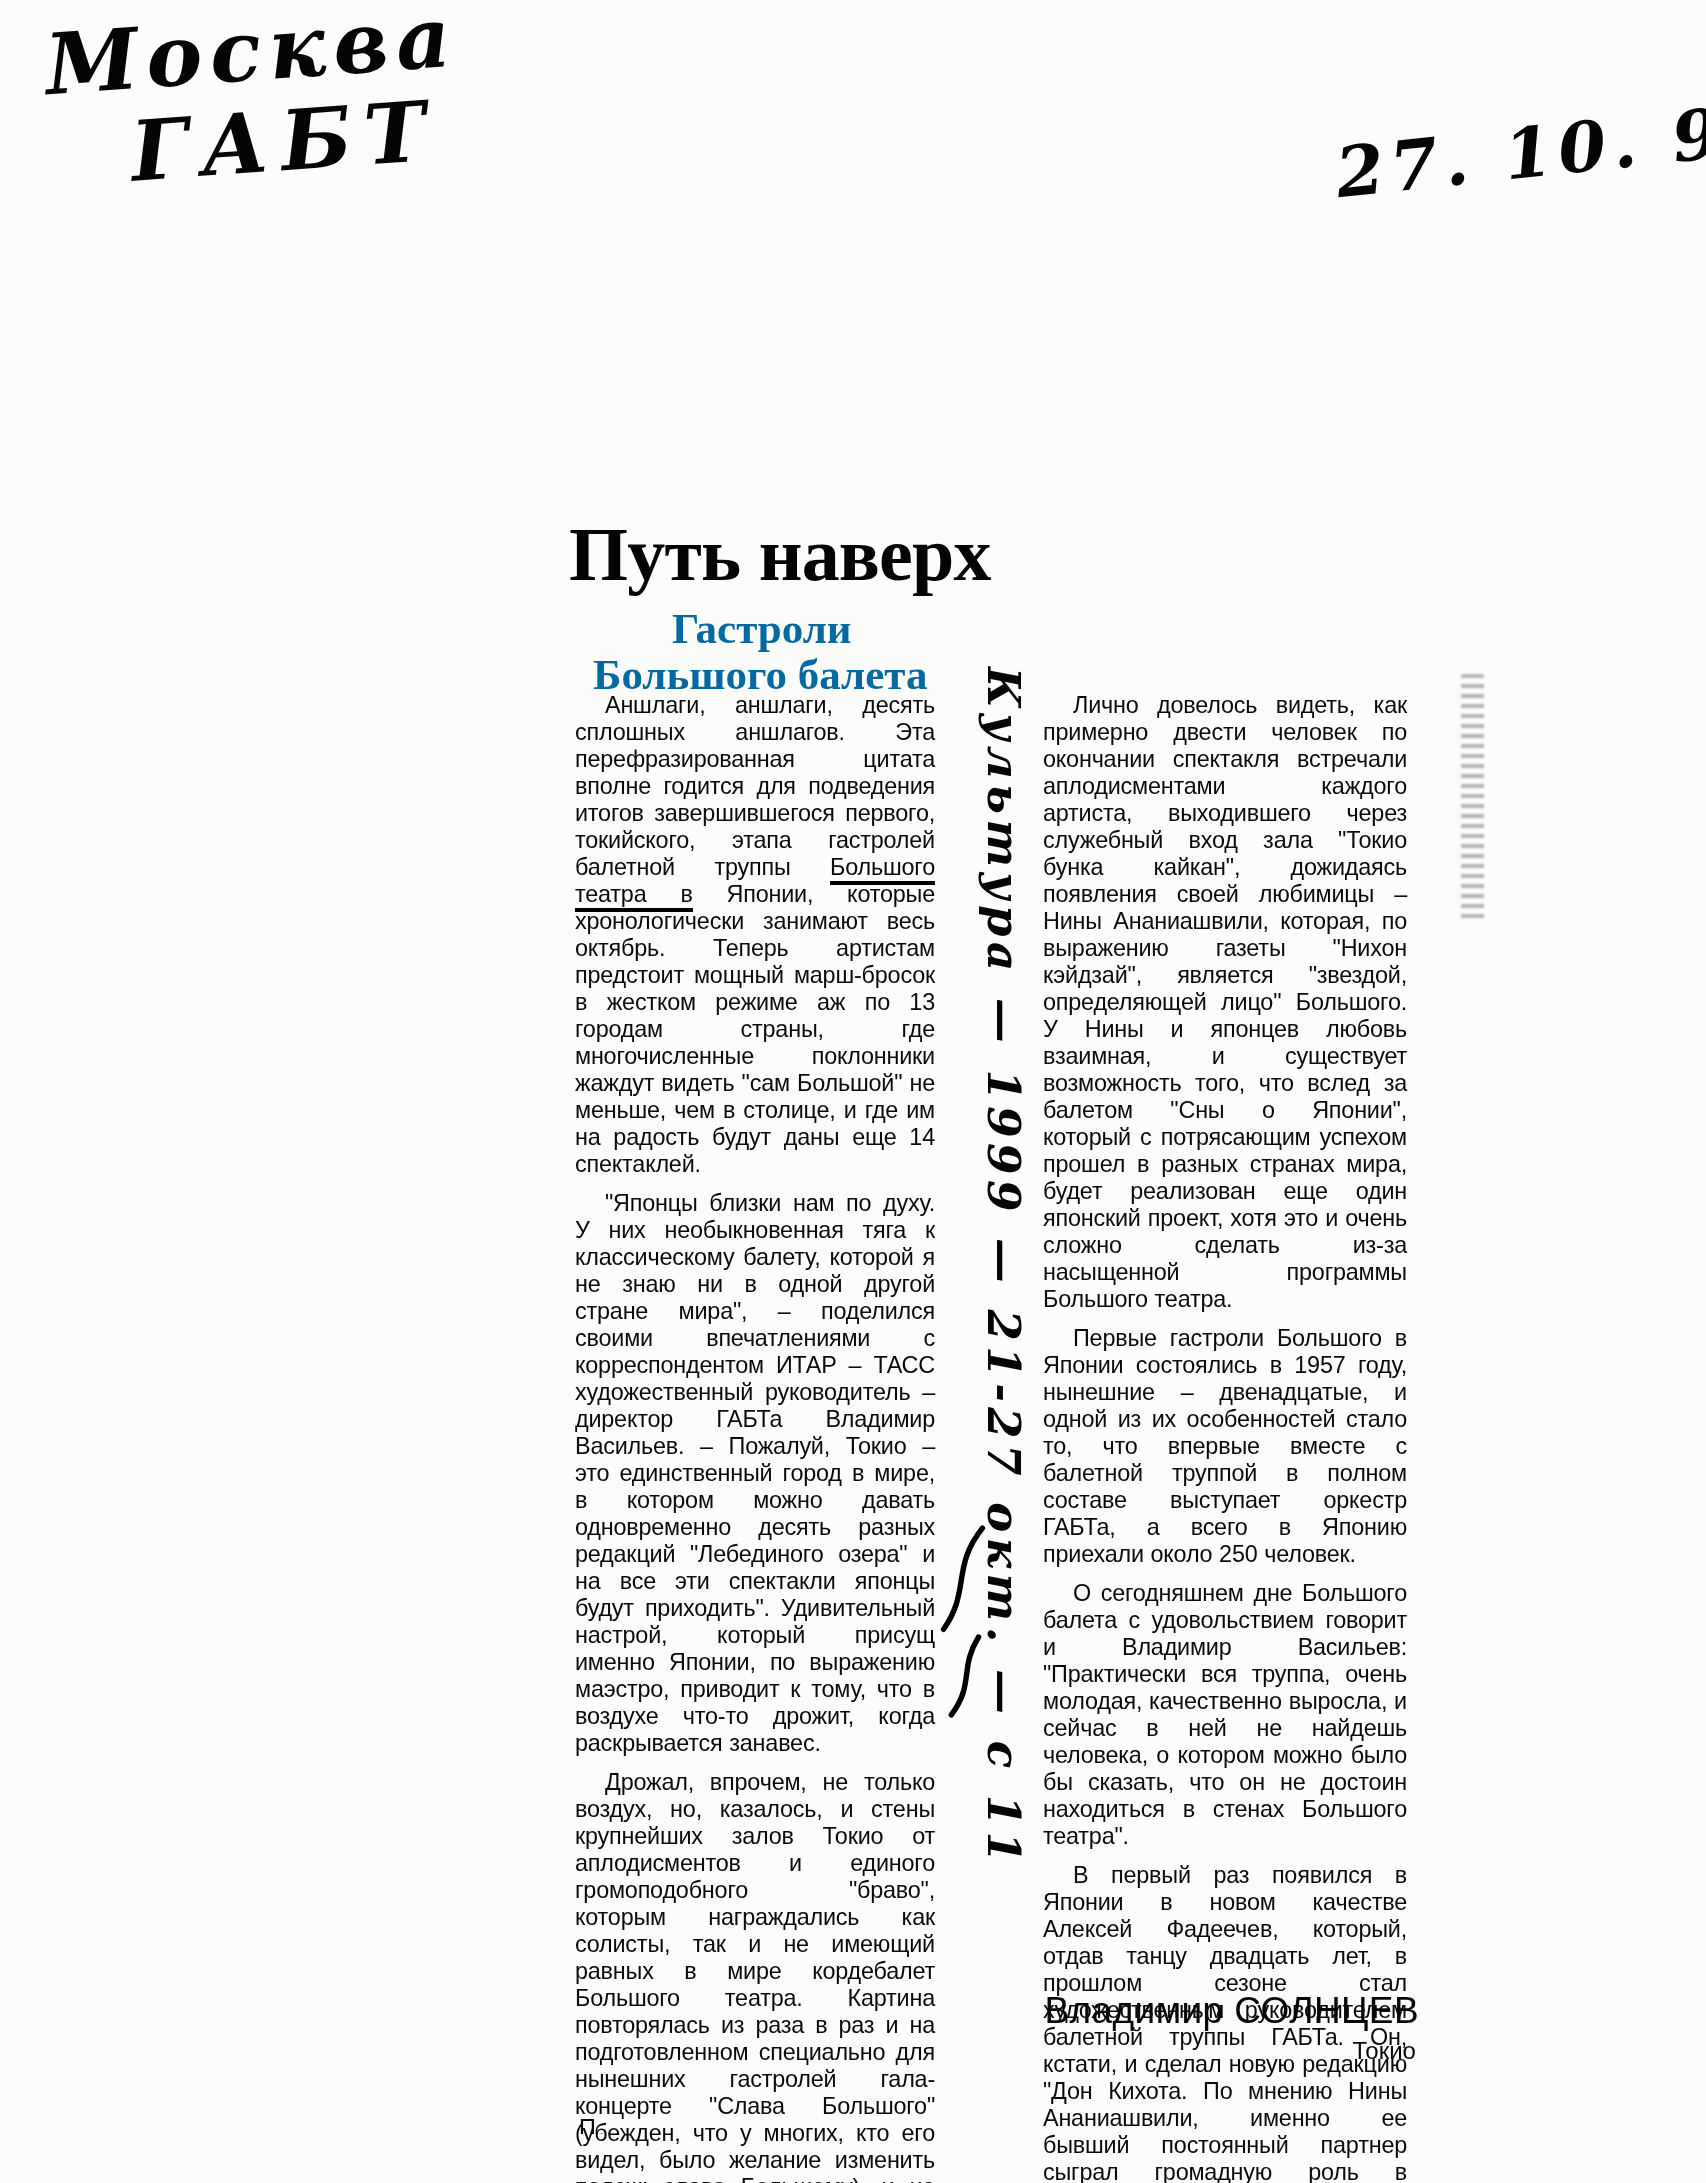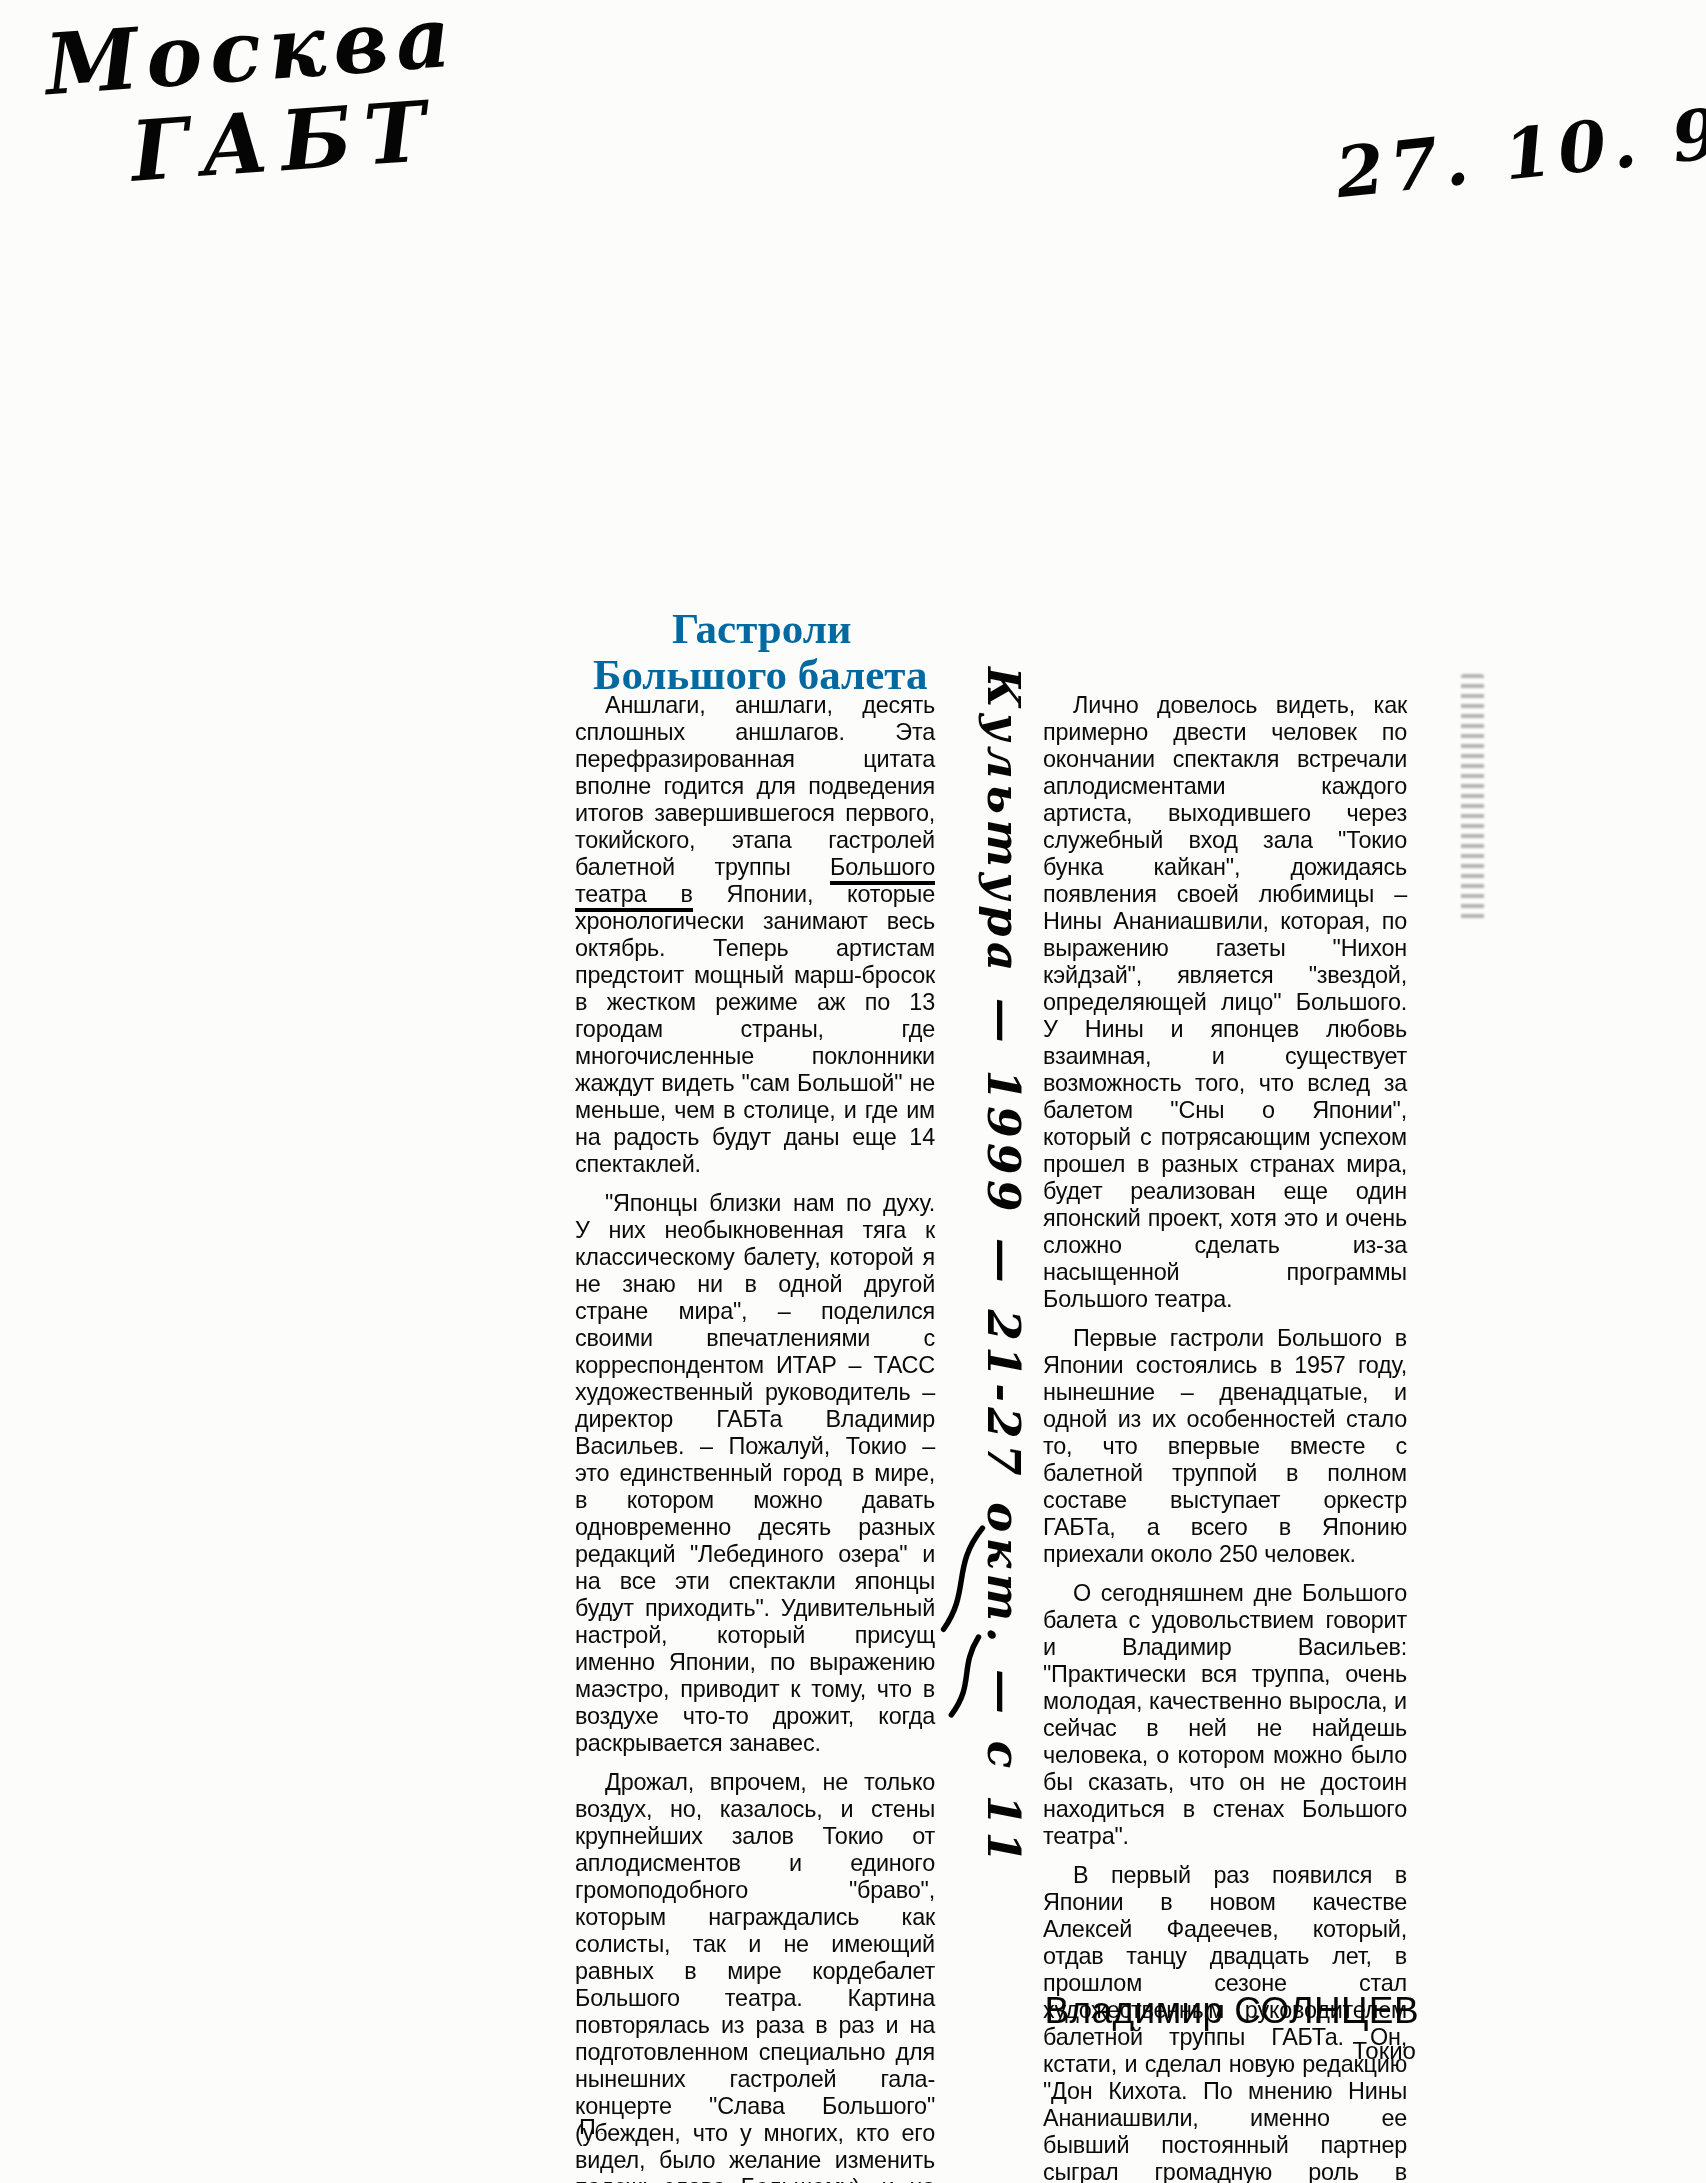--- a/index.html
+++ b/index.html
@@ -79,20 +79,21 @@
 </head>
 <body>
 
 <div class="page">
 
   <div class="hand hand-moscow">Москва</div>
   <div class="hand hand-gabt">ГАБТ</div>
   <div class="hand hand-date">27. 10. 99</div>
   <div class="hand hand-source">Культура — 1999 — 21-27 окт. — с 11</div>
 
+  <div class="headline">Путь наверх</div>
   <div class="subtitle subtitle-1">Гастроли</div>
   <div class="subtitle subtitle-2">Большого балета</div>
 
   <div class="col col-left" id="col-left">
       <p class="news-p"><span>Аншлаги, аншлаги, десять сплошных аншлагов. Эта перефразированная цитата вполне годится для подведения итогов завершившегося первого, токийского, этапа гастролей балетной труппы </span><span class="pen-underline">Большого театра в</span><span> Японии, которые хронологически занимают весь октябрь. Теперь артистам предстоит мощный марш-бросок в жестком режиме аж по 13 городам страны, где многочисленные поклонники жаждут видеть "сам Большой" не меньше, чем в столице, и где им на радость будут даны еще 14 спектаклей.</span></p>
       <p class="news-p"><span>"Японцы близки нам по духу. У них необыкновенная тяга к классическому балету, которой я не знаю ни в одной другой стране мира", – поделился своими впечатлениями с корреспондентом ИТАР – ТАСС художественный руководитель – директор ГАБТа Владимир Васильев. – Пожалуй, Токио – это единственный город в мире, в котором можно давать одновременно десять разных редакций "Лебединого озера" и на все эти спектакли японцы будут приходить". Удивительный настрой, который присущ именно Японии, по выражению маэстро, приводит к тому, что в воздухе что-то дрожит, когда раскрывается занавес.</span></p>
       <p class="news-p"><span>Дрожал, впрочем, не только воздух, но, казалось, и стены крупнейших залов Токио от аплодисментов и единого громоподобного "браво", которым награждались как солисты, так и не имеющий равных в мире кордебалет Большого театра. Картина повторялась из раза в раз и на подготовленном специально для нынешних гастролей гала-концерте "Слава Большого" (убежден, что у многих, кто его видел, было желание изменить падеж: слава Большому), и на впервые показанных в Японии новых редакциях входящих в золотой фонд театра спектаклей "Дон Кихот" и "Жизель".</span></p>
     </div>
   <div class="col col-right" id="col-right">
       <p class="news-p"><span>Лично довелось видеть, как примерно двести человек по окончании спектакля встречали аплодисментами каждого артиста, выходившего через служебный вход зала "Токио бунка кайкан", дожидаясь появления своей любимицы – Нины Ананиашвили, которая, по выражению газеты "Нихон кэйдзай", является "звездой, определяющей лицо" Большого. У Нины и японцев любовь взаимная, и существует возможность того, что вслед за балетом "Сны о Японии", который с потрясающим успехом прошел в разных странах мира, будет реализован еще один японский проект, хотя это и очень сложно сделать из-за насыщенной программы Большого театра.</span></p>

